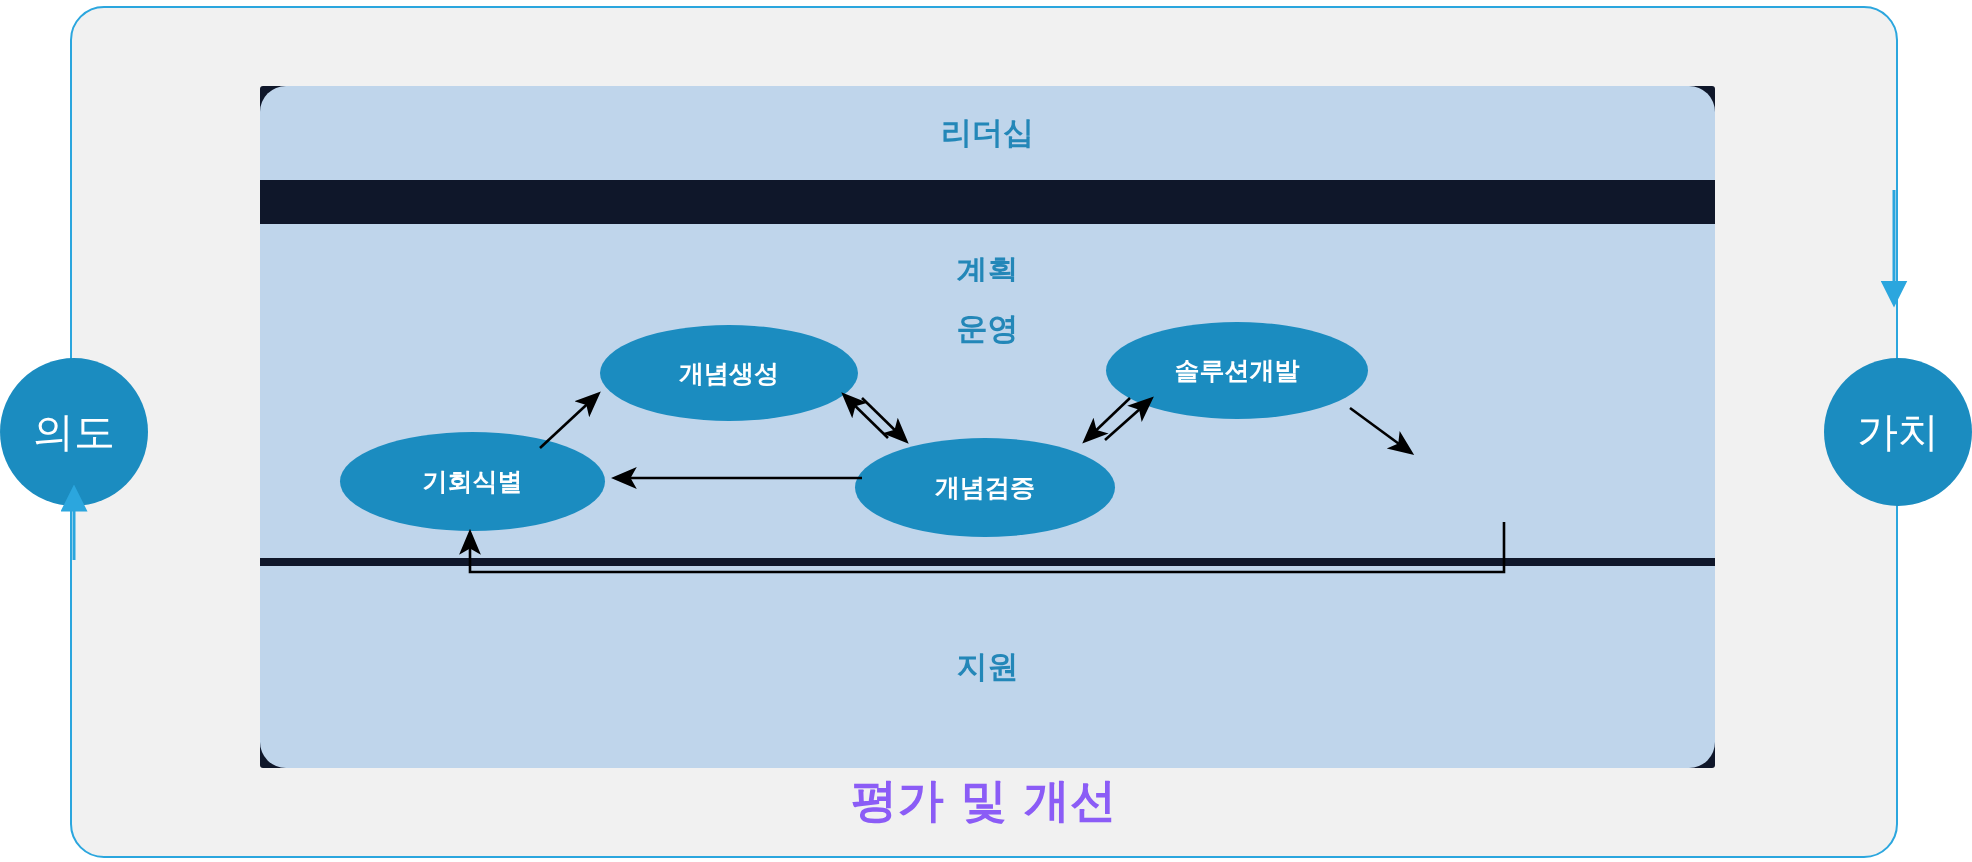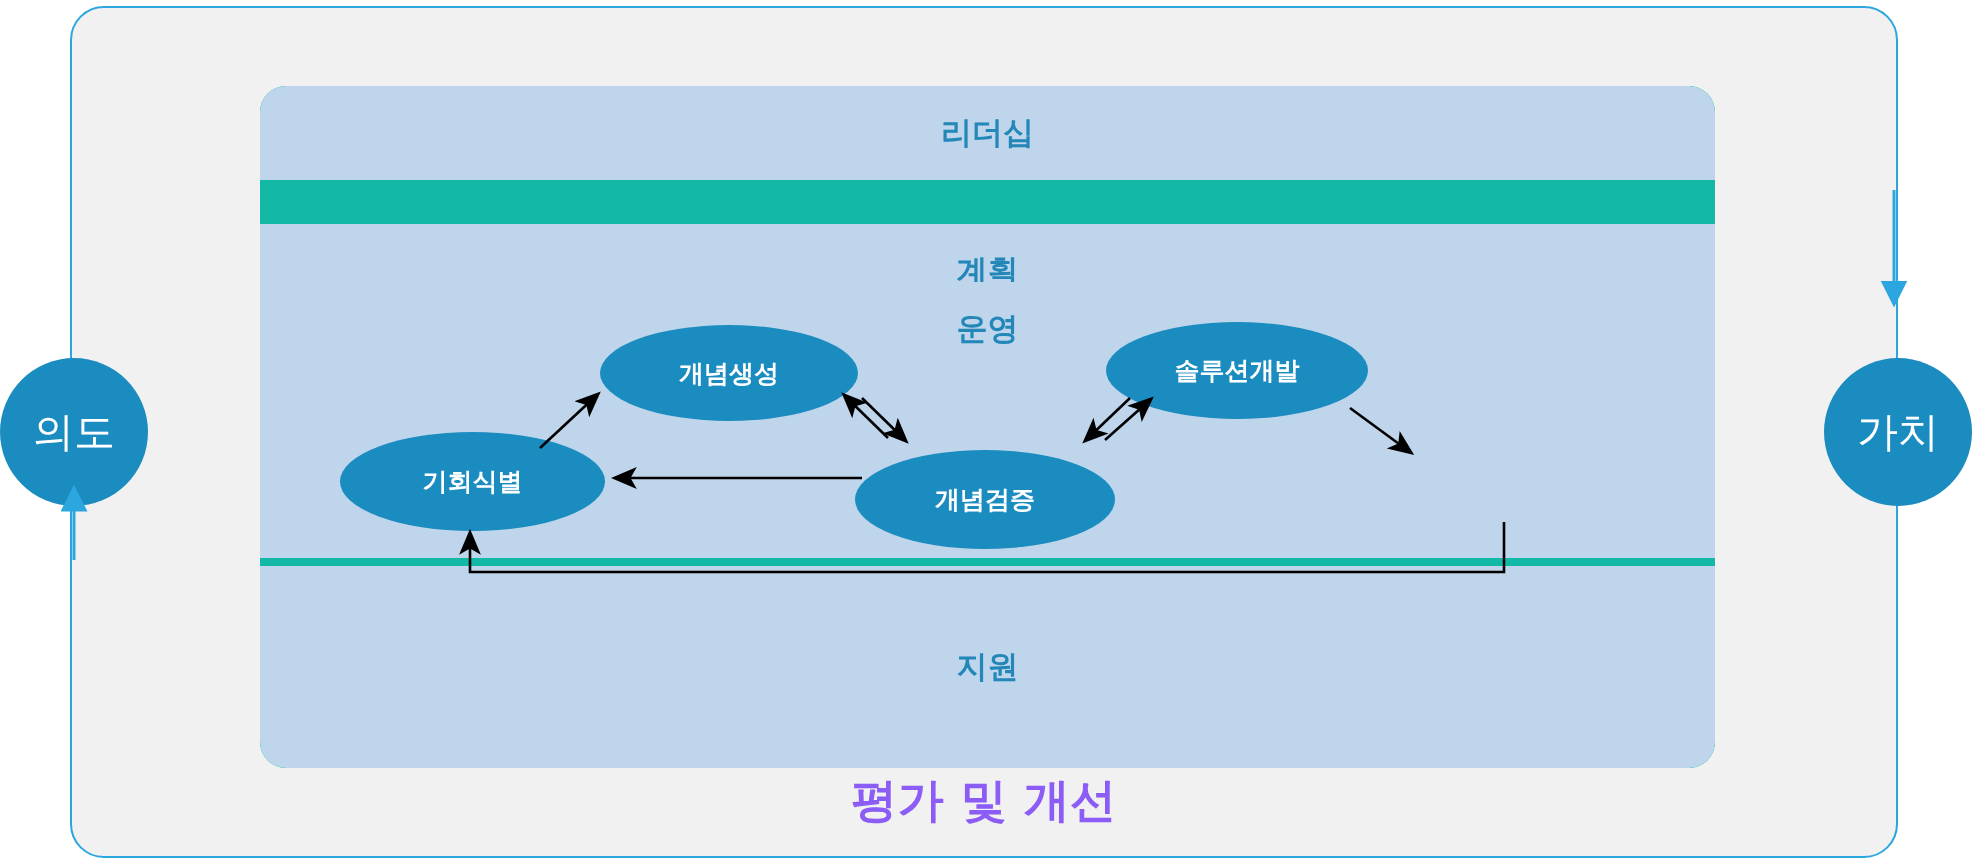--- a/index.html
+++ b/index.html
@@ -54,23 +54,23 @@
     letter-spacing: 0.5px;
   }
 
   
   .bands {
     position: absolute;
     left: 260px;
     top: 86px;
     width: 1455px;
     height: 682px;
-    border-radius: 26px;
+    border-radius: 3px;
     overflow: hidden;
-    background: #14b8a6;
+    background: #0f172a;
   }
   .band {
     position: absolute;
     left: 0;
     width: 100%;
     background: #bfd5eb;
     box-sizing: border-box;
   }
   .band-label {
     position: absolute;
@@ -113,21 +113,21 @@
     display: flex;
     align-items: center;
     justify-content: center;
     color: #ffffff;
     font-size: 25px;
     font-weight: bold;
     white-space: nowrap;
   }
   .node-opportunity { left: 340px;  top: 432px; width: 265px; height: 99px; }
   .node-concept-gen { left: 600px;  top: 325px; width: 258px; height: 96px; }
-  .node-concept-val { left: 855px;  top: 450px; width: 260px; height: 99px; }
+  .node-concept-val { left: 855px;  top: 438px; width: 260px; height: 99px; }
   .node-sol-dev     { left: 1106px; top: 322px; width: 262px; height: 97px; }
   .node-sol-deploy  { left: 1380px; top: 420px; width: 254px; height: 96px; }
 
   
   .arrow-layer, .flow-layer {
     position: absolute;
     left: 0;
     top: 0;
     width: 1972px;
     height: 862px;

